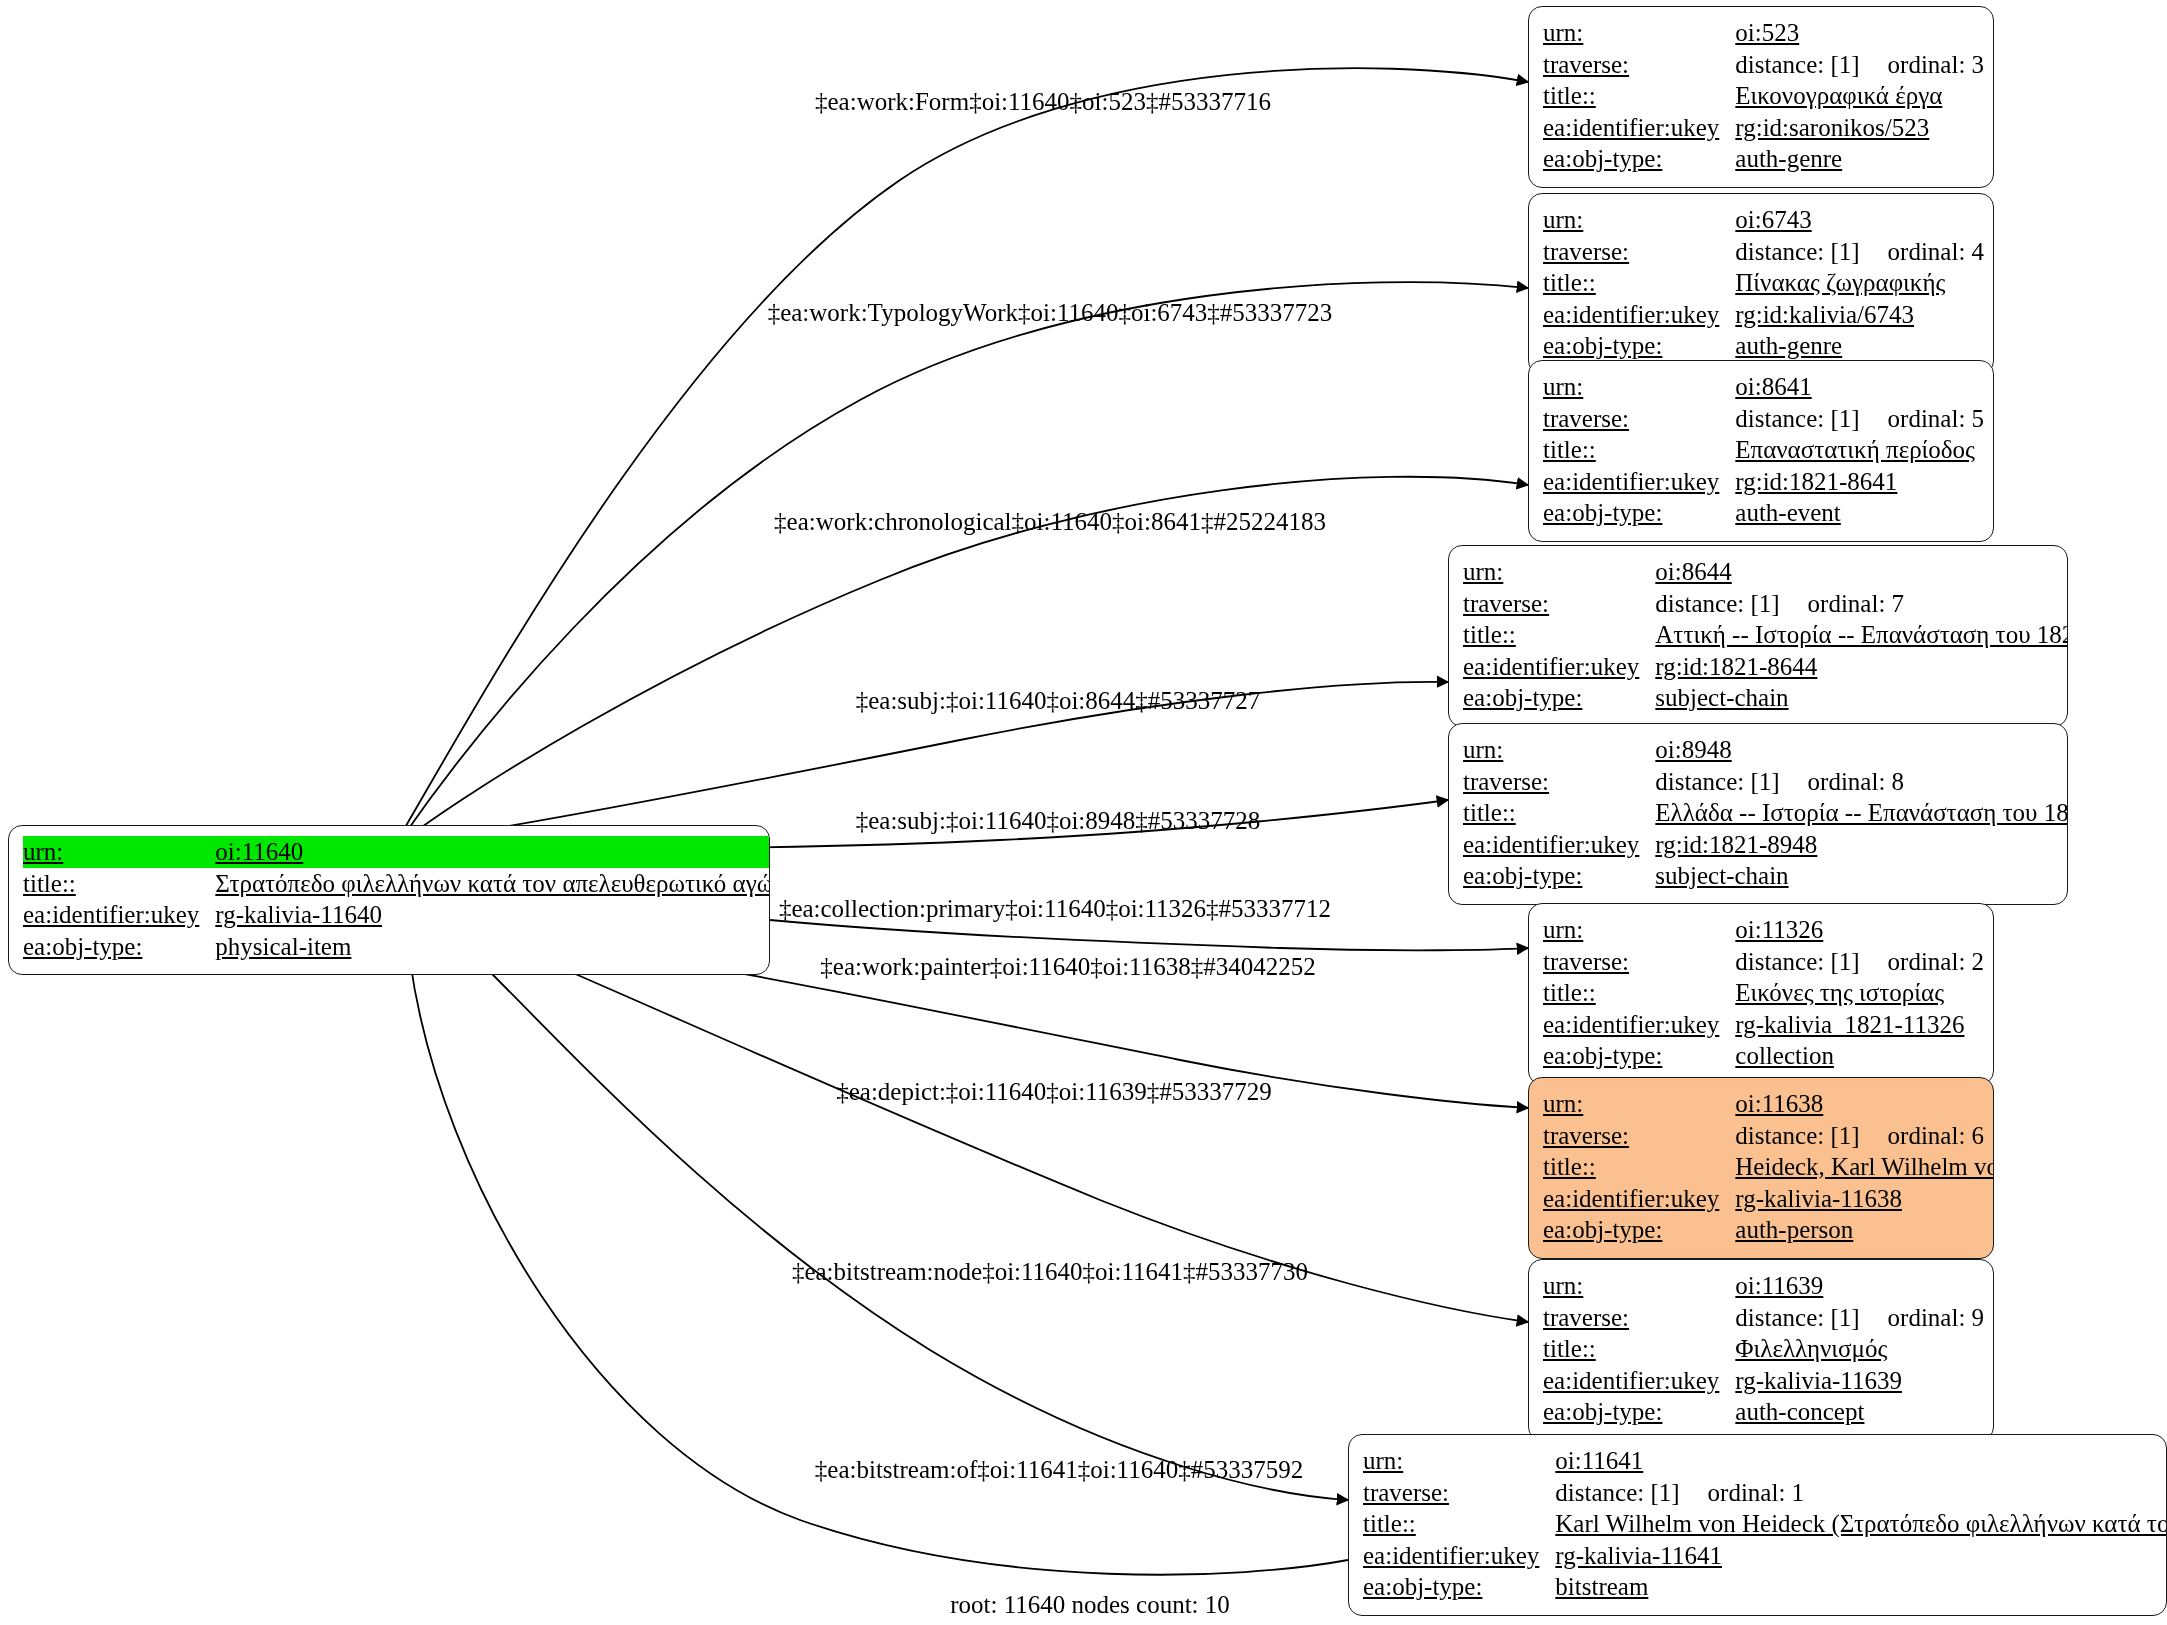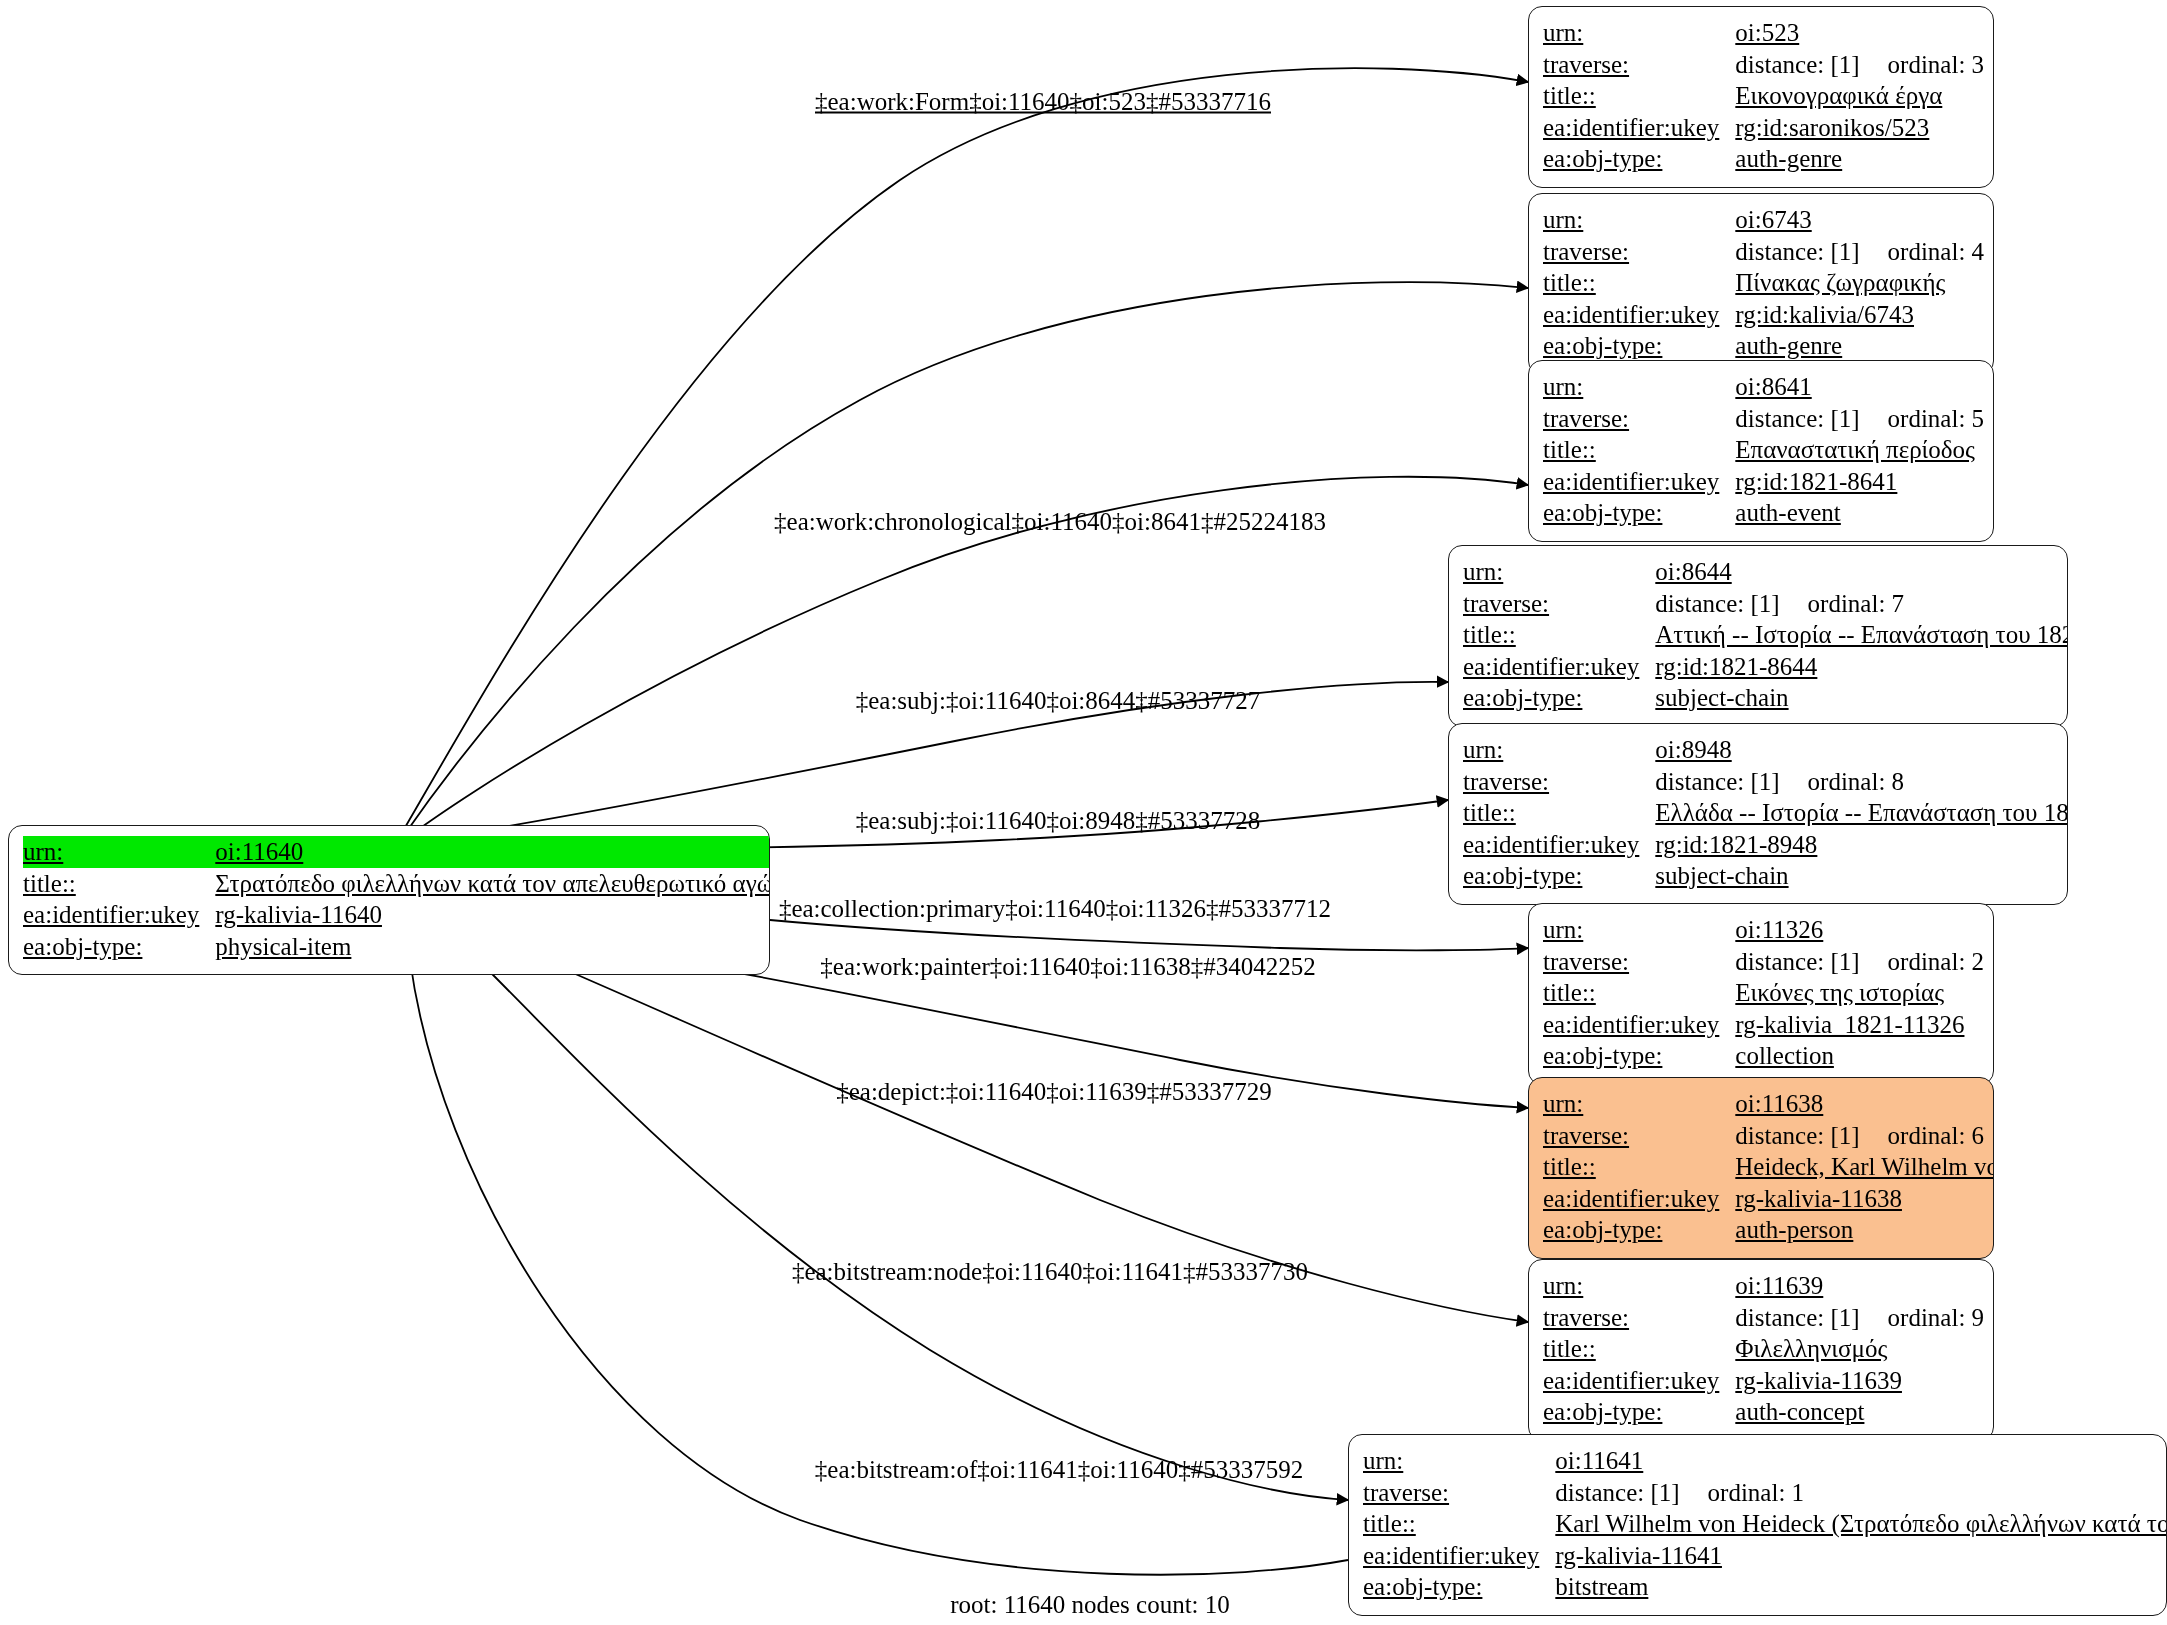--- a/index.html
+++ b/index.html
@@ -363,22 +363,23 @@
         <td class="v">rg-kalivia-11641</td>
       </tr>
       <tr>
         <td class="k">ea:obj-type:</td>
         <td class="v">bitstream</td>
       </tr>
     </tbody>
       </table>
   </div>
 
-  <div class="edge-label" style="left:1043px; top:101px;text-decoration:underline;">‡ea:work:Form‡oi:11640‡oi:523‡#53337716</div>
-
+  <div class="edge-label" style="left:1043px; top:101px;">‡ea:work:Form‡oi:11640‡oi:523‡#53337716</div>
+
+  <div class="edge-label" style="left:1050px; top:312px;">‡ea:work:TypologyWork‡oi:11640‡oi:6743‡#53337723</div>
 
   <div class="edge-label" style="left:1050px; top:521px;">‡ea:work:chronological‡oi:11640‡oi:8641‡#25224183</div>
 
   <div class="edge-label" style="left:1058px; top:700px;">‡ea:subj:‡oi:11640‡oi:8644‡#53337727</div>
 
   <div class="edge-label" style="left:1058px; top:820px;">‡ea:subj:‡oi:11640‡oi:8948‡#53337728</div>
 
   <div class="edge-label" style="left:1055px; top:908px;">‡ea:collection:primary‡oi:11640‡oi:11326‡#53337712</div>
 
   <div class="edge-label" style="left:1068px; top:966px;">‡ea:work:painter‡oi:11640‡oi:11638‡#34042252</div>

